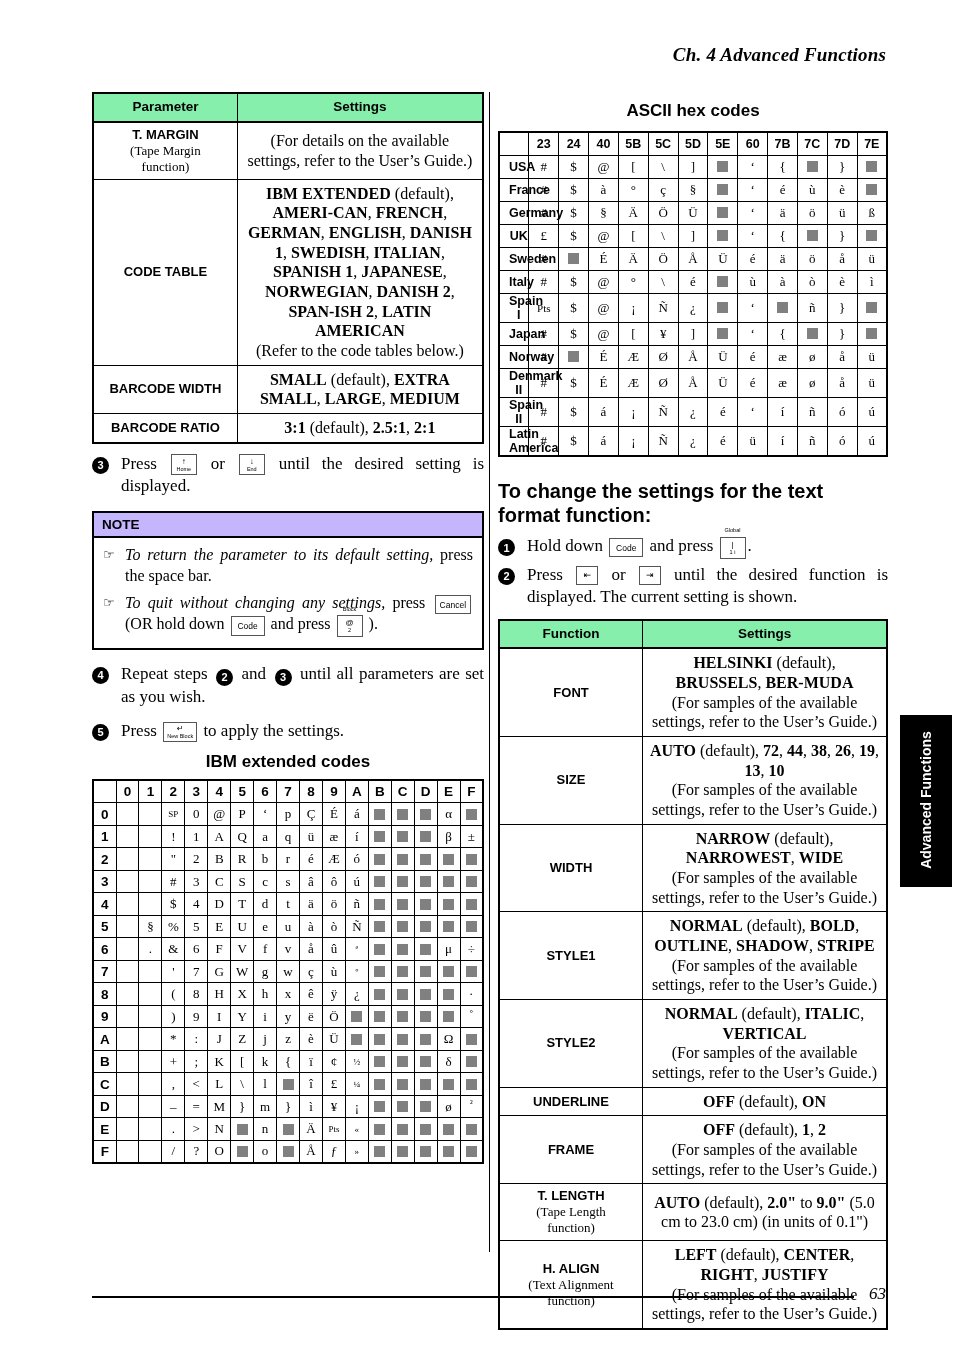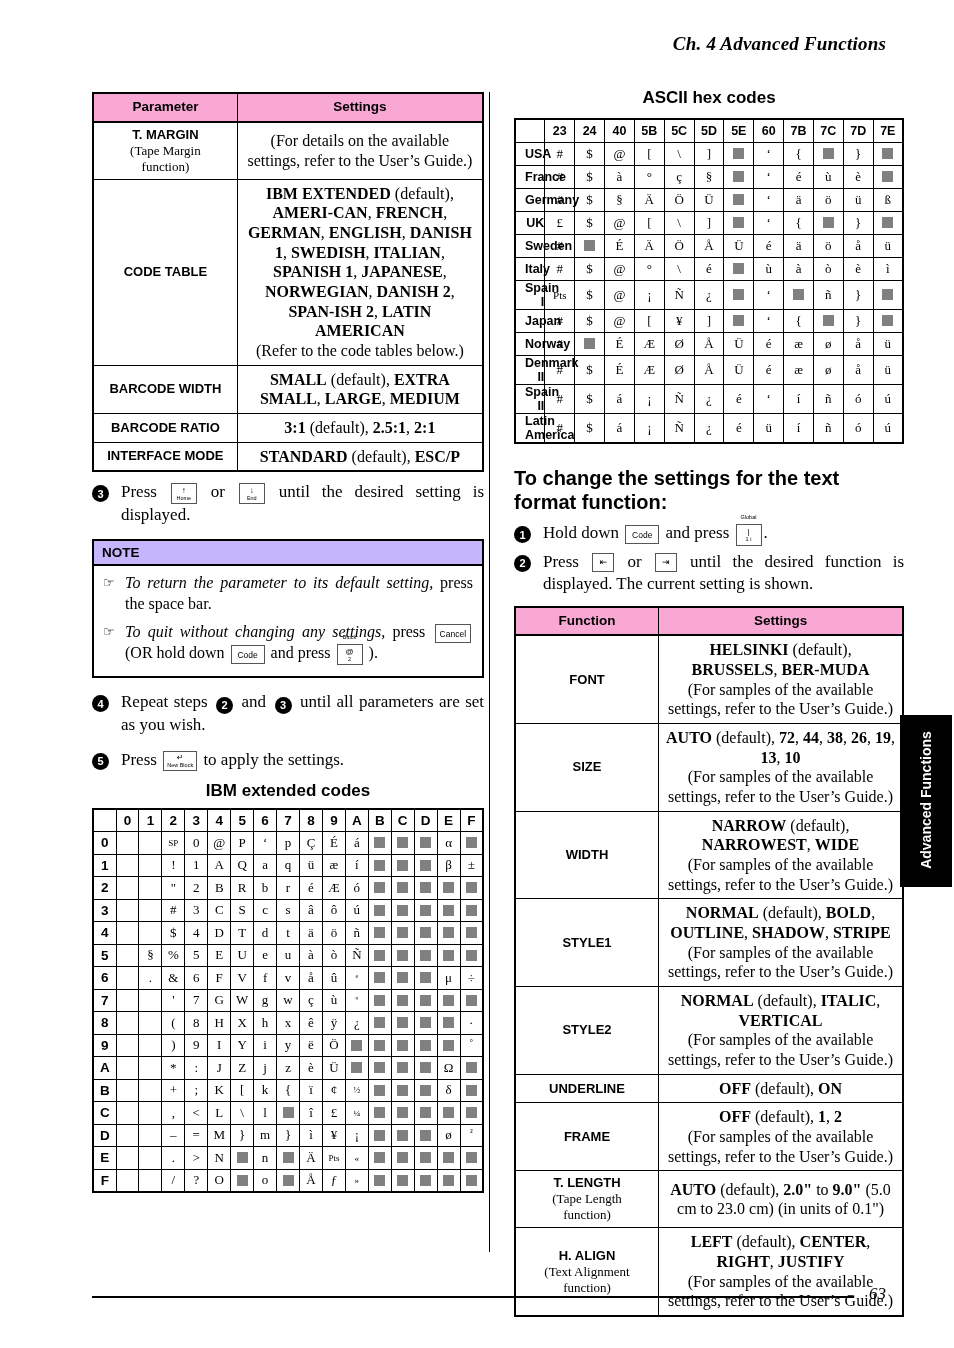--- a/index.html
+++ b/index.html
@@ -9,29 +9,29 @@
     background:#fff;
     font-family:"Liberation Sans", sans-serif;
     color:#000;
     position:relative;
     overflow:hidden;
   }
   .page { position:relative; width:954px; height:1348px; }
 
   
   .running-head{
-    position:absolute; top:33px; right:68px;
+    position:absolute; top:44px; right:68px;
     font-family:"Liberation Serif", serif;
     font-style:italic; font-weight:bold; font-size:19px;
     letter-spacing:.2px;
   }
 
   
   .col-left{ position:absolute; left:92px; top:92px; width:392px; }
-  .col-right{ position:absolute; left:498px; top:88px; width:390px;margin-left:16px; }
+  .col-right{ position:absolute; left:498px; top:101px; width:390px; }
 
   .col-divider{
     position:absolute; left:489px; top:92px; width:1px; height:1160px;
     background:#000;
   }
 
   
   table.ptab{
     border-collapse:collapse; width:100%;
     border:2px solid #000;
@@ -39,21 +39,21 @@
   }
   table.ptab th, table.ptab td{
     border:1px solid #000;
     padding:4px 6px;
     text-align:center;
     vertical-align:middle;
     font-size:16px;
     line-height:1.23;
   }
   table.ptab thead th{
-    background:#f9a8d4;
+    background:#86efac;
     font-family:"Liberation Sans", sans-serif;
     font-weight:bold;
     font-size:13.5px;
     padding:5px 4px;
     border-bottom:2px solid #000;
   }
   table.ptab td.pname{
     font-weight:bold; width:37%;
     font-family:"Liberation Sans", sans-serif;
     font-size:13px;
@@ -169,21 +169,21 @@
     content:""; display:block; width:11px; height:11px;
     background:#808080; margin:0 auto;
   }
   table.grid td.tiny{ font-size:9px; }
   table.grid td.sup{ font-size:9px; vertical-align:top; padding-top:2px; }
 
   
   table.ascii{ table-layout:fixed; }
   table.ascii td.cn{
     font-family:"Liberation Sans", sans-serif;
-    font-weight:bold; font-size:12.5px; text-align:right;
+    font-weight:bold; font-size:12.5px; text-align:center;
     padding-left:9px; width:106px;
   }
   table.ascii th.hx{
     font-family:"Liberation Sans", sans-serif;
     font-weight:bold; font-size:12.5px;
   }
   table.ascii td, table.ascii th{ height:23px; }
   table.ascii td.small{ font-size:11px; }
 
   
@@ -242,24 +242,20 @@
             <td class="pname">CODE TABLE</td>
             <td class="pset"><b>IBM EXTENDED</b> (default), <b>AMERI-CAN</b>, <b>FRENCH</b>, <b>GERMAN</b>, <b>ENGLISH</b>, <b>DANISH 1</b>, <b>SWEDISH</b>, <b>ITALIAN</b>, <b>SPANISH 1</b>, <b>JAPANESE</b>, <b>NORWEGIAN</b>, <b>DANISH 2</b>, <b>SPAN-ISH 2</b>, <b>LATIN AMERICAN</b><br>(Refer to the code tables below.)</td>
           </tr>
           <tr>
             <td class="pname">BARCODE WIDTH</td>
             <td class="pset"><b>SMALL</b> (default), <b>EXTRA SMALL</b>, <b>LARGE</b>, <b>MEDIUM</b></td>
           </tr>
           <tr>
             <td class="pname">BARCODE RATIO</td>
             <td class="pset"><b>3:1</b> (default), <b>2.5:1</b>, <b>2:1</b></td>
-          </tr>
-          <tr>
-            <td class="pname">INTERFACE MODE</td>
-            <td class="pset"><b>STANDARD</b> (default), <b>ESC/P</b></td>
           </tr>
         </tbody>
     </table>
 
     <div class="step">
       <span class="stepnum">3</span>
       <span class="steptext">
         <span>Press</span>
         <span class="key small">
           <span class="k-top">↑</span>

